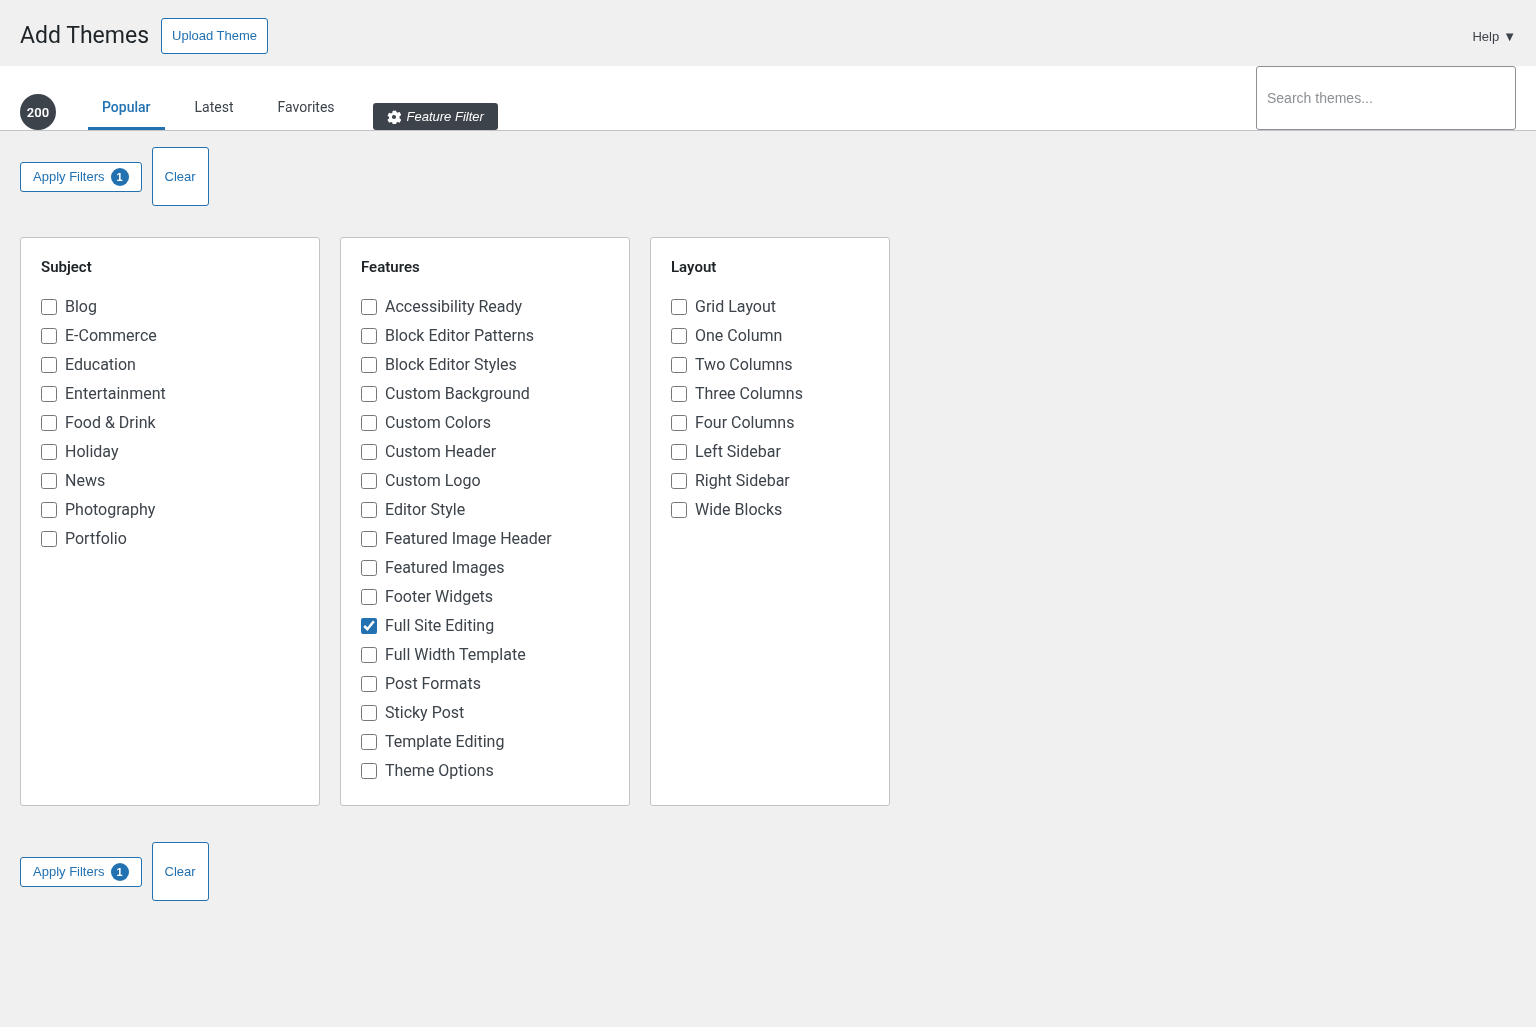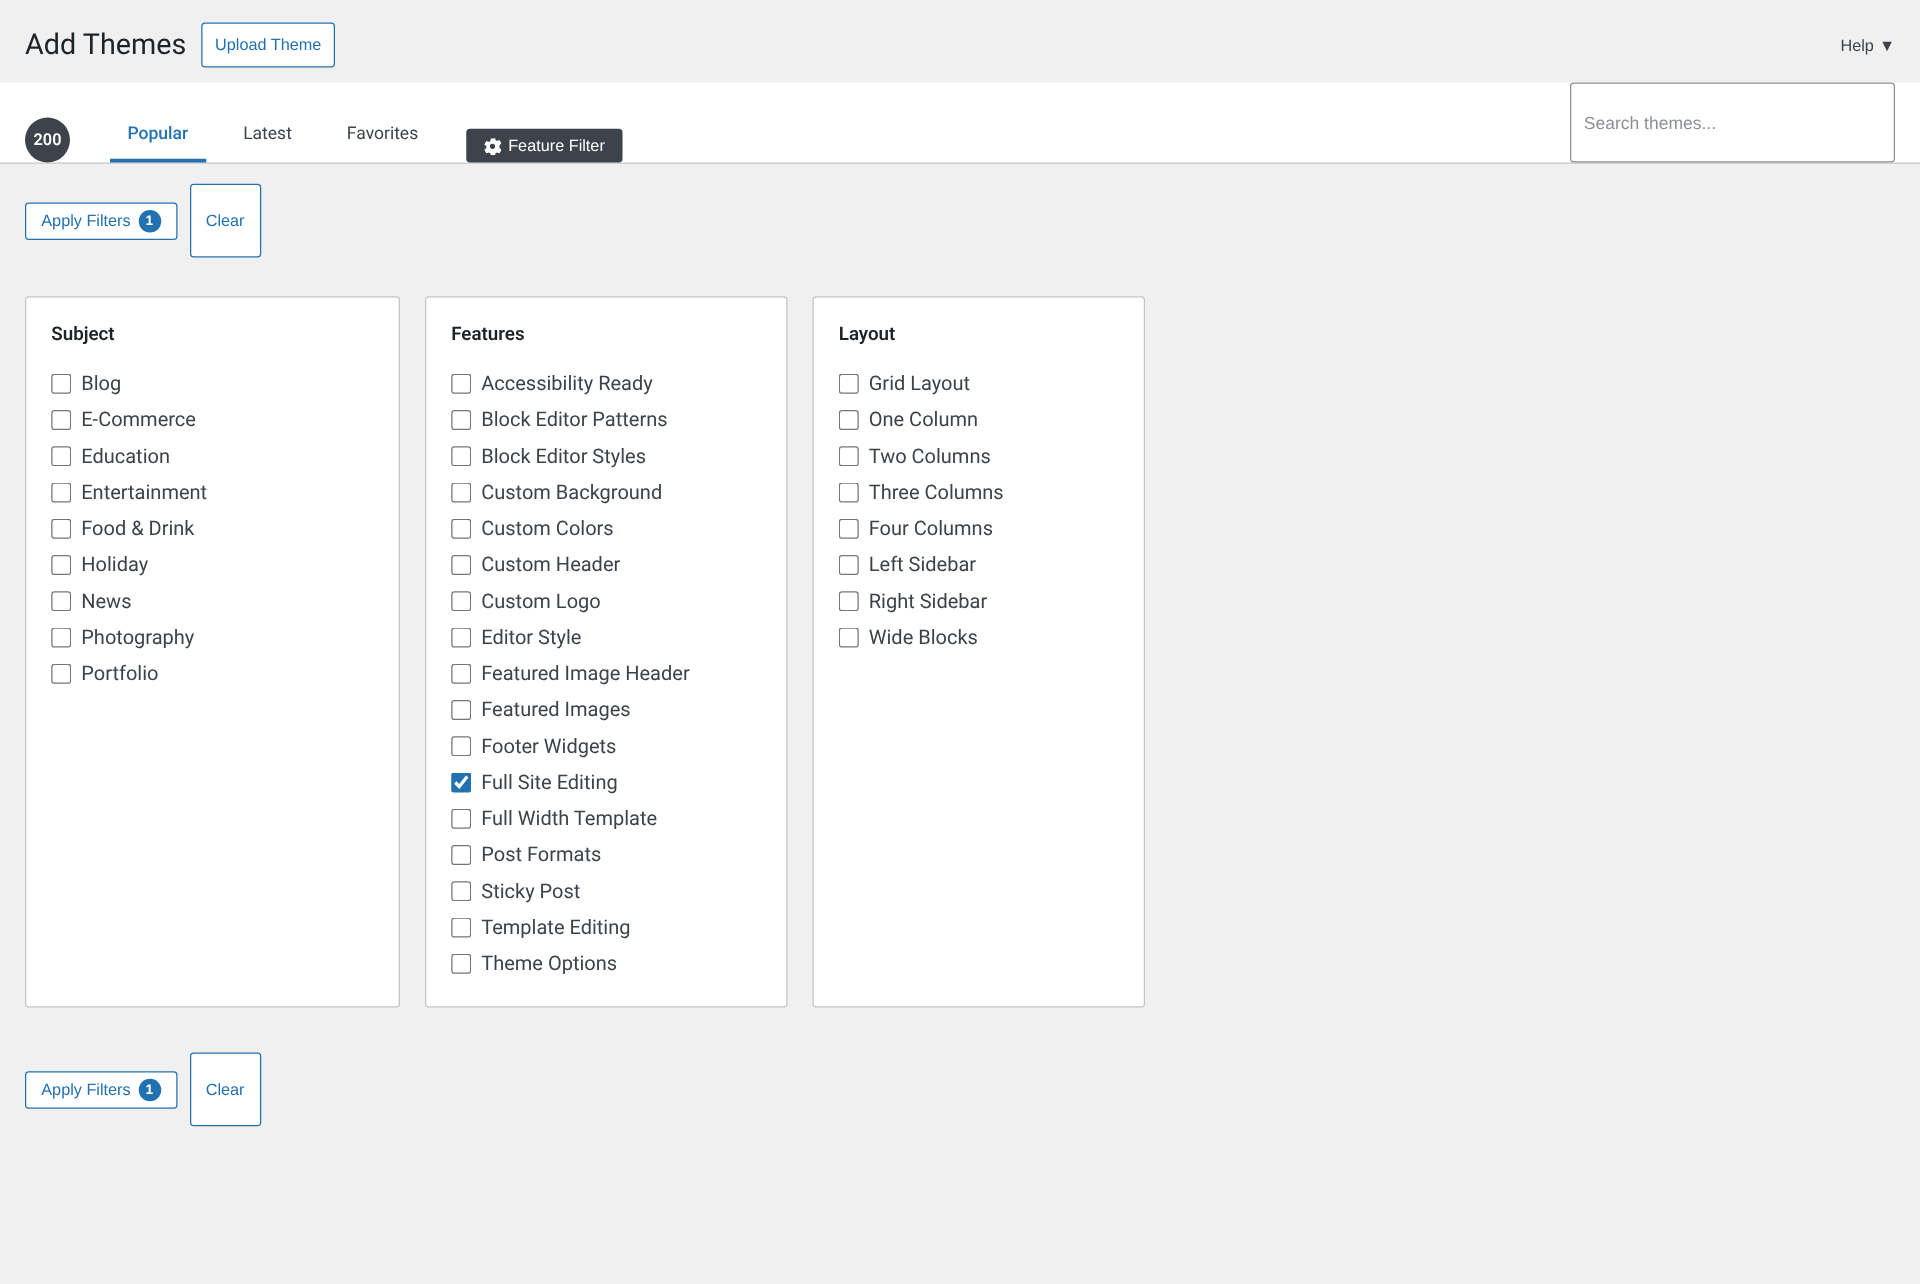--- a/index.html
+++ b/index.html
@@ -97,20 +97,21 @@
       color: #fff;
       border: none;
       padding: 6px 14px;
       border-radius: 3px;
       cursor: pointer;
       font-size: 13px;
       display: flex;
       align-items: center;
       gap: 6px;
       margin-left: 8px;
+      font-style: italic;
     }
     .gear-icon-svg { width: 14px; height: 14px; fill: #fff; }
 
     .search-area {
       margin-left: auto;
       display: flex;
       align-items: center;
     }
 
     .search-input {
@@ -177,21 +178,21 @@
       background: #fff;
       border: 1px solid #c3c4c7;
       border-radius: 3px;
       padding: 20px;
       min-width: 200px;
       margin-top: 15px;
     }
 
     .filter-panel.subject { width: 300px; }
     .filter-panel.features { width: 290px; }
-    .filter-panel.layout { width: 266px; }
+    .filter-panel.layout { width: 240px; }
 
     .filter-panel-title {
       font-size: 15px;
       font-weight: 600;
       color: #1d2327;
       margin-bottom: 16px;
       padding-bottom: 0;
     }
 
     .checkbox-item {

